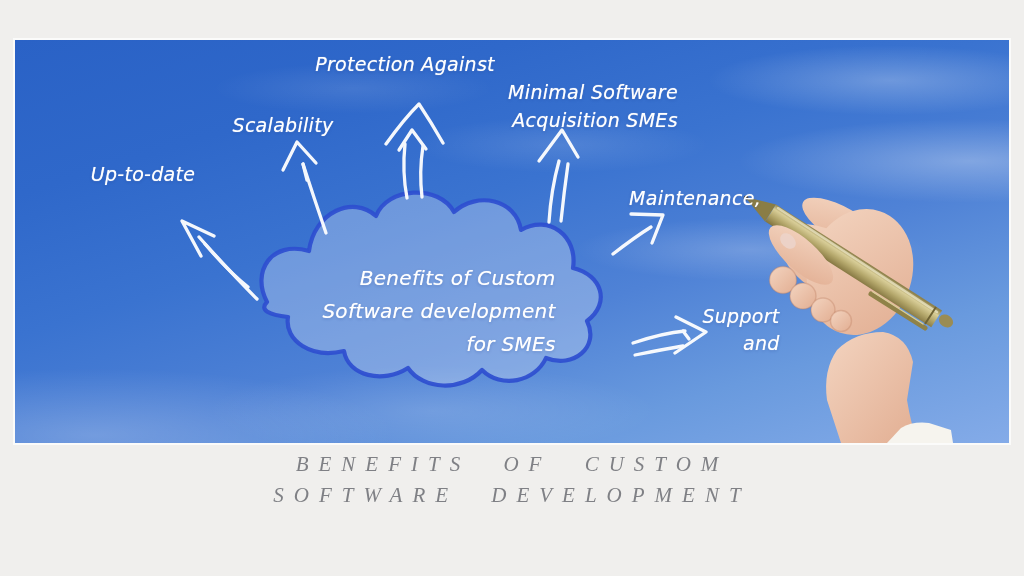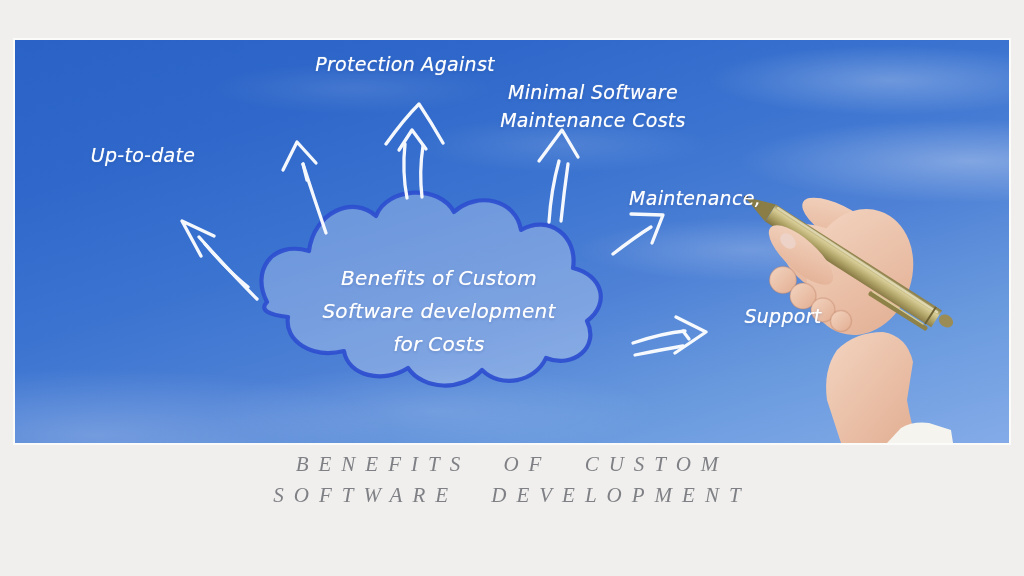--- a/index.html
+++ b/index.html
@@ -19,30 +19,30 @@
       radial-gradient(250px 45px at 74% 52%, rgba(255,255,255,.20), transparent 70%),
       radial-gradient(210px 40px at 55% 26%, rgba(255,255,255,.12), transparent 70%),
       radial-gradient(200px 36px at 34% 12%, rgba(255,255,255,.10), transparent 70%),
       radial-gradient(430px 95px at 8% 98%, rgba(255,255,255,.22), transparent 70%),
       radial-gradient(320px 64px at 42% 92%, rgba(255,255,255,.14), transparent 70%),
       linear-gradient(163deg, #2a62c6 0%, #2f68ca 22%, #3a73d0 42%, #4f82d6 62%, #699ade 80%, #84abe8 100%);
   }
   .art{position:absolute;left:0;top:0;width:994px;height:403px;}
   .lbl{
     position:absolute;transform:translateX(-50%);
-    text-align:center;color:#ffffff;font-style:italic;
+    text-align:right;color:#ffffff;font-style:italic;
     font-size:19px;line-height:28px;letter-spacing:.3px;white-space:nowrap;
     text-shadow:0 0 1px rgba(255,255,255,.65), 0 1px 3px rgba(25,55,140,.30);
   }
-  .b-uptodate{left:128px;top:101px;}
+  .b-uptodate{left:128px;top:120px;}
   .b-scalability{left:268px;top:71px;}
   .b-protection{left:390px;top:10px;}
   .b-minimal{left:578px;top:38px;}
   .b-integration{left:680px;top:144px;}
-  .b-support{left:768px;top:263px;line-height:27px;}
+  .b-support{left:726px;top:263px;line-height:27px;}
   .cloud-text{left:424px;top:222px;font-size:20px;line-height:33px;}
   .caption{
     position:absolute;left:0;right:0;top:449px;text-align:center;
     font-family:"Liberation Serif", serif;font-style:italic;
     color:#7f8085;font-size:21px;line-height:31px;
     letter-spacing:10px;word-spacing:18px;text-transform:uppercase;
   }
 </style>
 </head>
 <body>
@@ -138,38 +138,42 @@
         </g>
 
         <ellipse cx="786" cy="215" rx="41" ry="15.5" transform="rotate(42 786 215)" fill="url(#skinG)"></ellipse>
         <ellipse cx="773" cy="201" rx="9" ry="6.5" transform="rotate(45 773 201)" fill="#ecd3c8" opacity="0.95"></ellipse>
       </g>
     </svg>
 
     <div class="lbl b-uptodate">
       <div>Up-to-date</div>
     </div>
+    <div class="lbl b-scalability">
+      <div>Scalability</div>
+    </div>
     <div class="lbl b-protection">
       <div>Protection Against</div>
     </div>
     <div class="lbl b-minimal">
       <div>Minimal Software</div>
-      <div>Maintenance Costs</div>
+      <div>Acquisition SMEs</div>
     </div>
     <div class="lbl b-integration">
       <div>Maintenance,</div>
     </div>
     <div class="lbl b-support">
       <div>Support</div>
+      <div>and</div>
     </div>
 
     <div class="lbl cloud-text">
       <div>Benefits of Custom</div>
       <div>Software development</div>
-      <div>for Costs</div>
+      <div>for SMEs</div>
     </div>
   </div>
 
   <div class="caption">
     <div>Benefits of custom</div>
     <div>software development</div>
   </div>
 </div>
 
 </body></html>

